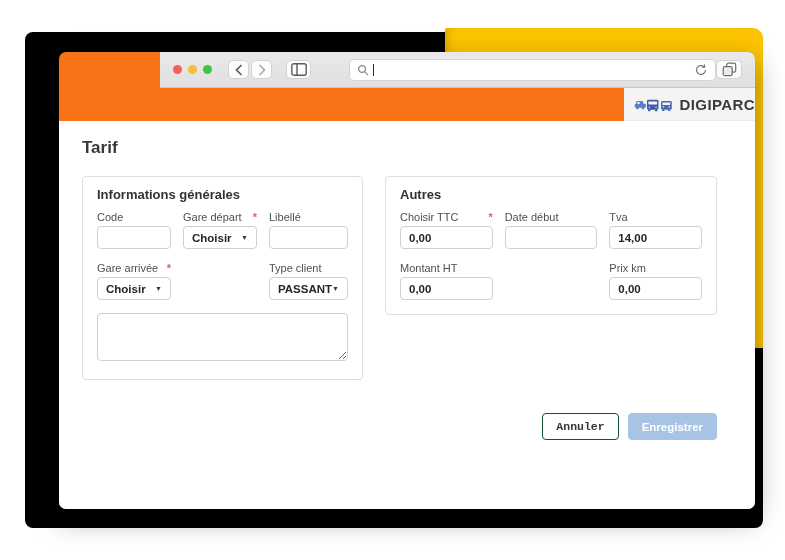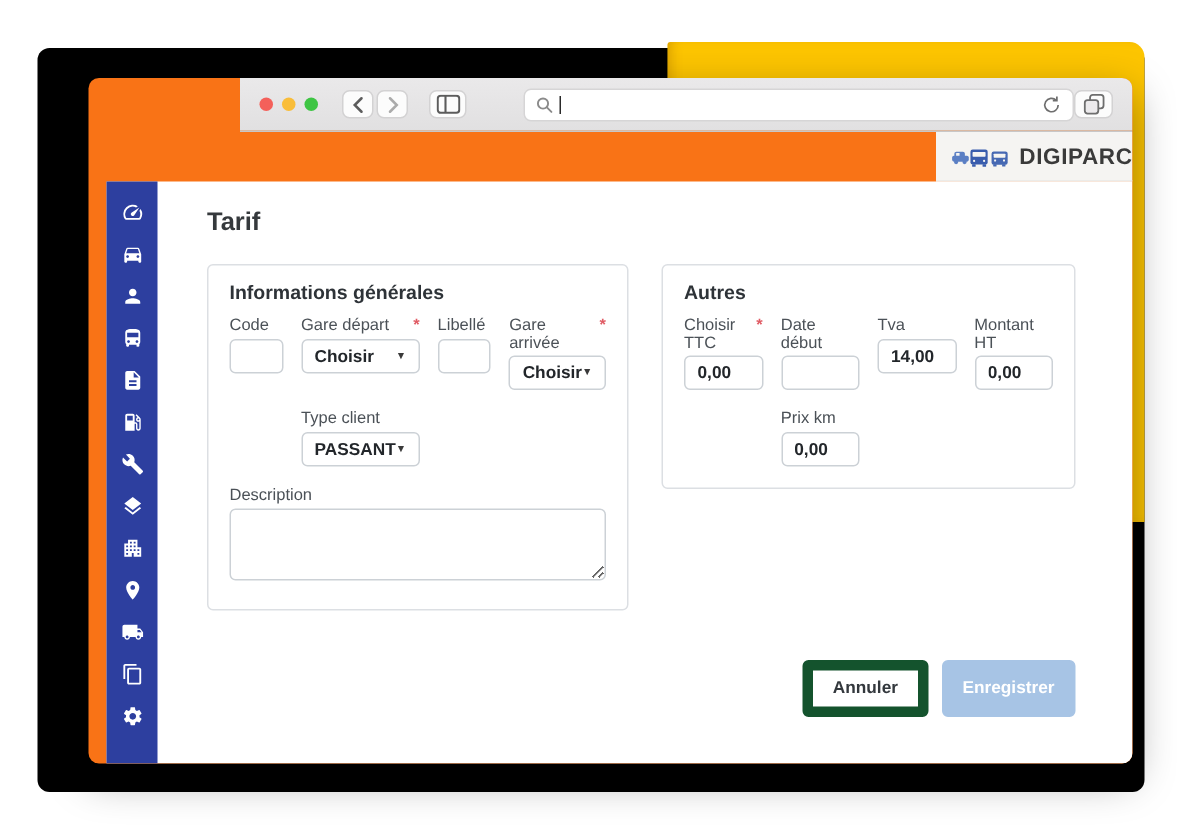--- a/index.html
+++ b/index.html
@@ -59,43 +59,43 @@
   }
   .side-item { height:28px; width:100%; display:flex; align-items:center; justify-content:center; cursor:pointer; }
   .side-item svg { width:15px; height:15px; fill:#fff; }
 
   .main { flex:1; padding:13px 38px 0 33px; }
   .page-title { font-size:17px; font-weight:bold; color:#35393c; margin:4px 0 18px; }
 
   .panels { display:flex; gap:22px; align-items:flex-start; }
   .panel { border:1px solid #dcdfe3; border-radius:4px; background:#fff; padding:10px 14px 14px; }
   .panel-general { width:281px; }
-  .panel-autres  { width:276px; }
+  .panel-autres  { width:332px; }
   .panel-title { font-size:13px; font-weight:bold; color:#2e3338; margin-bottom:9px; }
 
-  .fgrid { display:grid; grid-template-columns:1fr 1fr 1fr 1fr; column-gap:12px; row-gap:13px; }
+  .fgrid { display:grid; grid-template-columns:1fr 1fr 1fr; column-gap:12px; row-gap:13px; }
   .label-row { display:flex; justify-content:space-between; align-items:flex-start; font-size:11px; color:#4b5157; margin-bottom:2px; min-height:13px; }
   .req { color:#e05c65; font-weight:bold; }
   .tinput {
     width:100%; height:23px; border:1px solid #ccd1d6; border-radius:4px;
     padding:2px 8px; font-size:11.5px; font-weight:bold; color:#22262a;
     font-family:inherit; background:#fff; outline:none;
   }
   .selectbox {
     width:100%; height:23px; border:1px solid #ccd1d6; border-radius:4px;
     padding:0 8px; display:flex; align-items:center; justify-content:space-between;
     font-size:11.5px; font-weight:bold; color:#22262a; background:#fff; cursor:pointer;
   }
   .select-caret { font-size:7px; color:#3a3a3a; }
   .desc-field { margin-top:13px; }
   textarea.tinput { height:48px; resize:both; padding-top:4px; font-weight:normal; }
 
   .actions { display:flex; justify-content:flex-end; gap:9px; margin-top:33px; }
   .btn { font-size:11.5px; font-weight:bold; border-radius:4px; padding:6px 13px; font-family:inherit; cursor:pointer; }
-  .btn-cancel { background:#fff; border:7px solid #14532d; color:#33383d; }
+  .btn-cancel { background:#fff; border:1px solid #14532d; color:#33383d;font-family:Liberation Mono, monospace; }
   .btn-save   { background:#a7c4e5; border:1px solid #a7c4e5; color:#fff; }
 </style>
 </head>
 <body>
 
 <div class="decor-black"></div>
 <div class="decor-yellow"></div>
 
 <div class="window">
 
@@ -289,23 +289,20 @@
               <div class="label-row">
                   <span>Type client</span>
                 </div>
               <div class="selectbox">
                   <span>PASSANT</span>
                   <span class="select-caret">▼</span>
                 </div>
             </div>
           </div>
           <div class="field desc-field">
-            <div class="label-row">
-                <span>Description</span>
-              </div>
             <textarea class="tinput" style=""></textarea>
           </div>
         </section>
 
         <section class="panel panel-autres">
           <div class="panel-title">Autres</div>
           <div class="fgrid">
             <div class="field">
               <div class="label-row">
                   <span>Choisir TTC</span>

